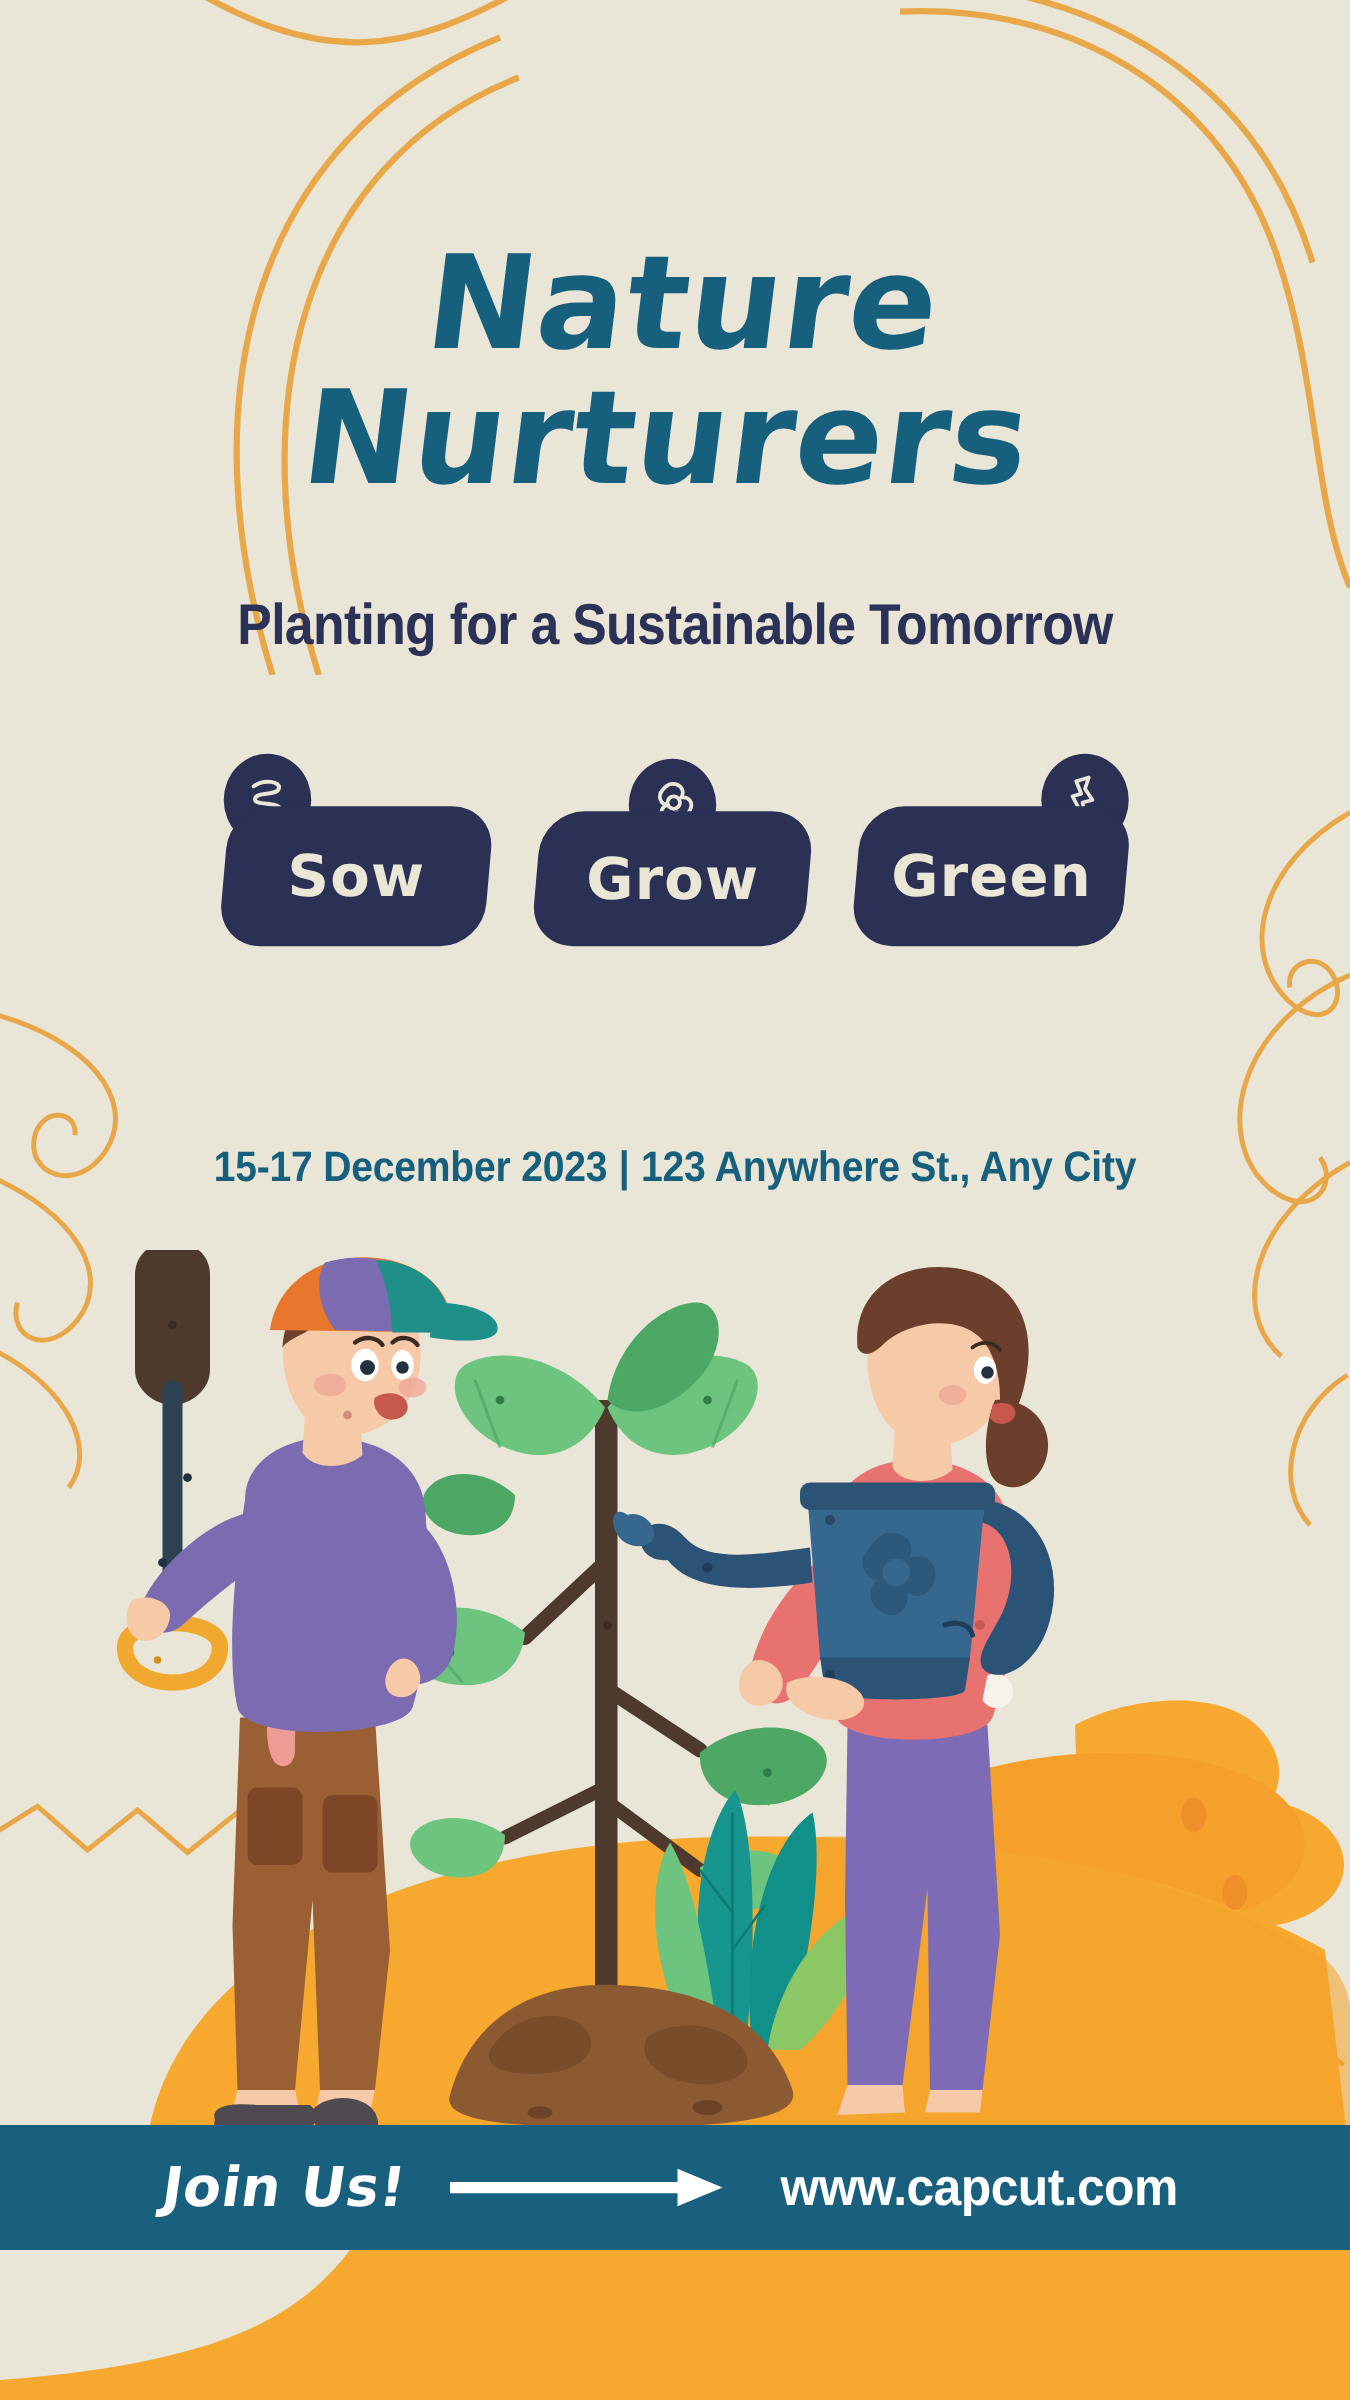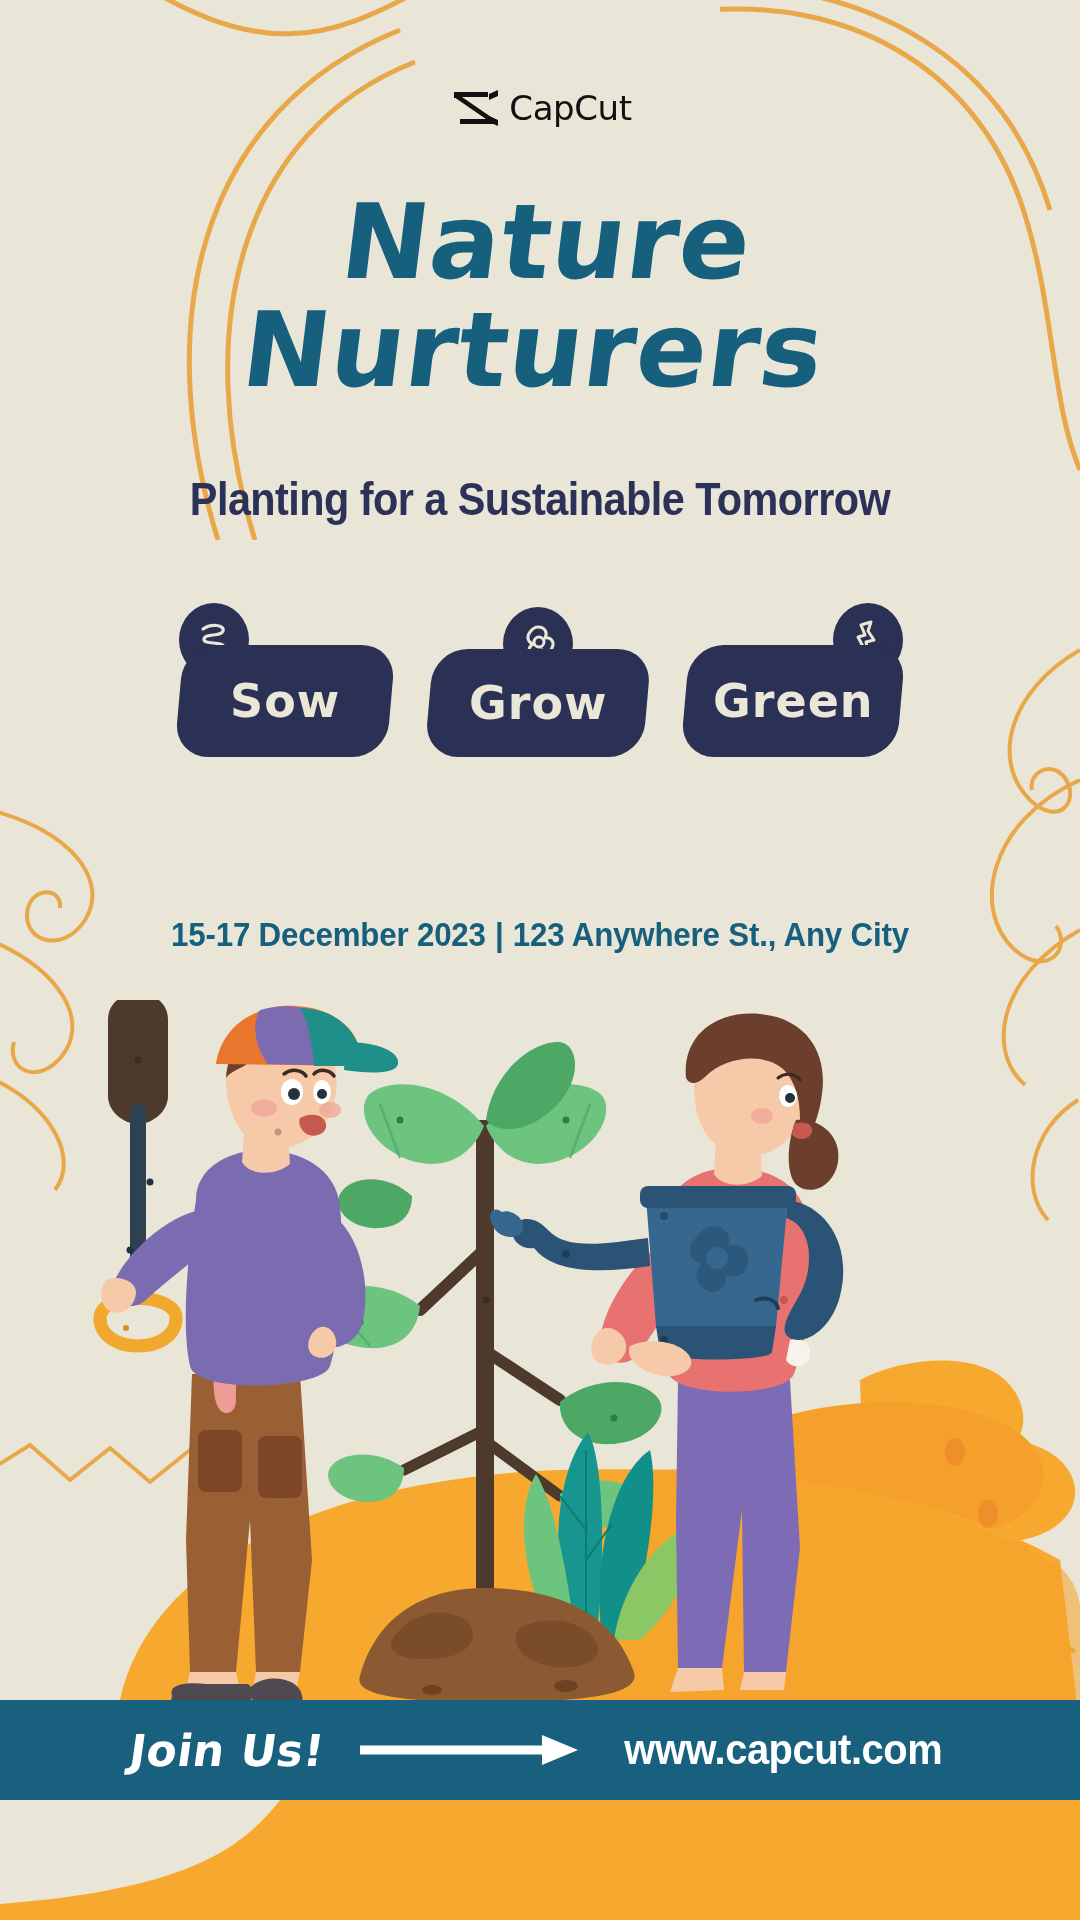--- a/index.html
+++ b/index.html
@@ -177,29 +177,20 @@
   </svg>
 
   <svg class="deco" id="deco-wave-left" viewBox="0 0 260 90">
     <path d="M-10 40 L 30 15 L 70 50 L 110 18 L 150 52 L 190 20 L 230 52 L 240 52 L 240 78" fill="none" stroke="#e8a84a" stroke-width="4"></path>
   </svg>
 
   <svg class="deco" id="deco-wave-right" viewBox="0 0 260 80">
     <path d="M10 30 L 50 6 L 90 40 L 130 8 L 170 42 L 210 10 L 255 42" fill="none" stroke="#e8a84a" stroke-width="4"></path>
   </svg>
 
-  <div id="logo-row">
-    <svg id="logo-mark" viewBox="0 0 52 40">
-      <path d="M6 4 L40 4 L40 9 L14 9 L46 31 L46 36 L12 36 L12 31 L38 31 L6 9 Z" fill="#111"></path>
-      <path d="M6 4 L6 10 L12 10 L12 4 Z M40 30 L46 30 L46 36 L40 36 Z" fill="#111"></path>
-      <path d="M41 6 L50 2 L50 8 L41 12 Z" fill="#111"></path>
-      <path d="M41 28 L50 32 L50 38 L41 34 Z" fill="#111"></path>
-    </svg>
-    <div id="logo-text">CapCut</div>
-  </div>
 
   <div id="headline">
     <span class="l1">Nature</span>
     <span class="l2">Nurturers</span>
   </div>
 
   <div id="subtitle">Planting for a Sustainable Tomorrow</div>
 
   <div id="pill-row">
 

